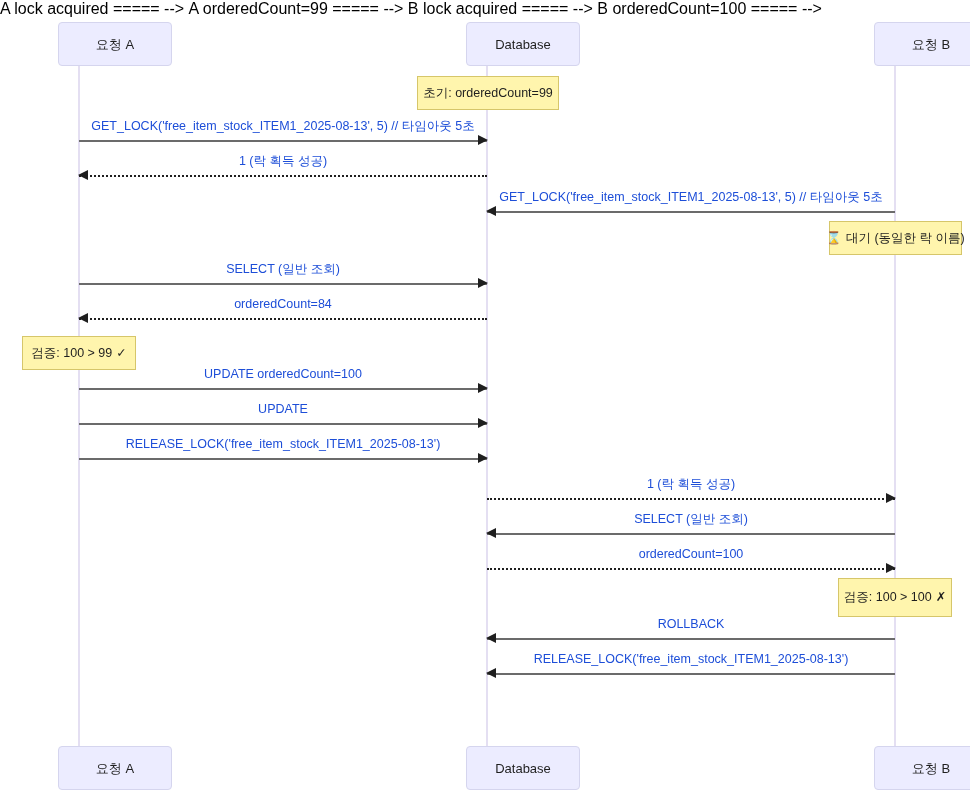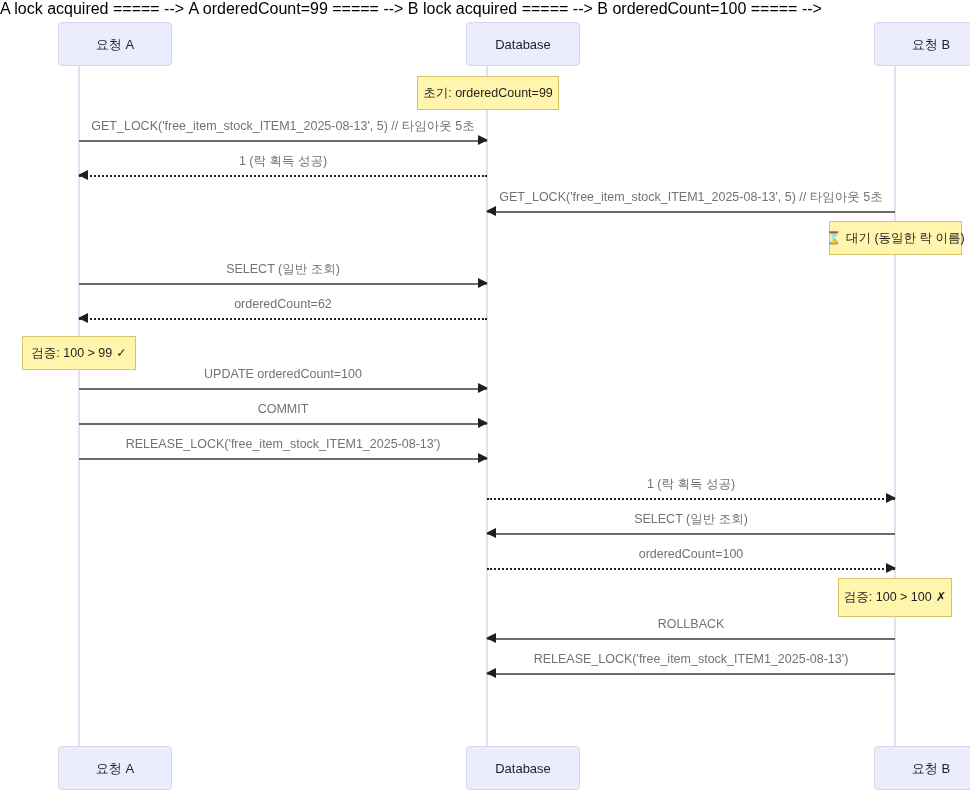--- a/index.html
+++ b/index.html
@@ -66,21 +66,21 @@
   .msg-line.dotted {
     border-top: 2px dotted #1f1f1f;
   }
   .msg-label {
     position: absolute;
     left: 0;
     right: 0;
     bottom: 6px;
     text-align: center;
     font-size: 12.5px;
-    color: #737373;
+    color: #1d4ed8;
     white-space: nowrap;
     line-height: 1.2;
   }
   
   .arrow-head {
     position: absolute;
     top: -5px;
     width: 0;
     height: 0;
   }
@@ -204,41 +204,41 @@
 
   
   <div class="message" style="left:79px; top:283px; width:408px;">
     <div class="msg-label">SELECT (일반 조회)</div>
     <div class="msg-line"></div>
     <div class="arrow-head right"></div>
   </div>
 
    A orderedCount=99 ===== --&gt;
   <div class="message" style="left:79px; top:318px; width:408px;">
-    <div class="msg-label">orderedCount=62</div>
+    <div class="msg-label">orderedCount=84</div>
     <div class="msg-line dotted"></div>
     <div class="arrow-head left"></div>
   </div>
 
   
   <div class="note" style="left:22px; top:336px; width:114px; height:30px; flex-direction:row;">
     <span class="note-line">검증: 100 &gt; 99</span>
     <span class="note-line check" style="margin-left:4px;">✓</span>
   </div>
 
   
   <div class="message" style="left:79px; top:388px; width:408px;">
     <div class="msg-label">UPDATE orderedCount=100</div>
     <div class="msg-line"></div>
     <div class="arrow-head right"></div>
   </div>
 
   
   <div class="message" style="left:79px; top:423px; width:408px;">
-    <div class="msg-label">COMMIT</div>
+    <div class="msg-label">UPDATE</div>
     <div class="msg-line"></div>
     <div class="arrow-head right"></div>
   </div>
 
   
   <div class="message" style="left:79px; top:458px; width:408px;">
     <div class="msg-label">RELEASE_LOCK('free_item_stock_ITEM1_2025-08-13')</div>
     <div class="msg-line"></div>
     <div class="arrow-head right"></div>
   </div>

